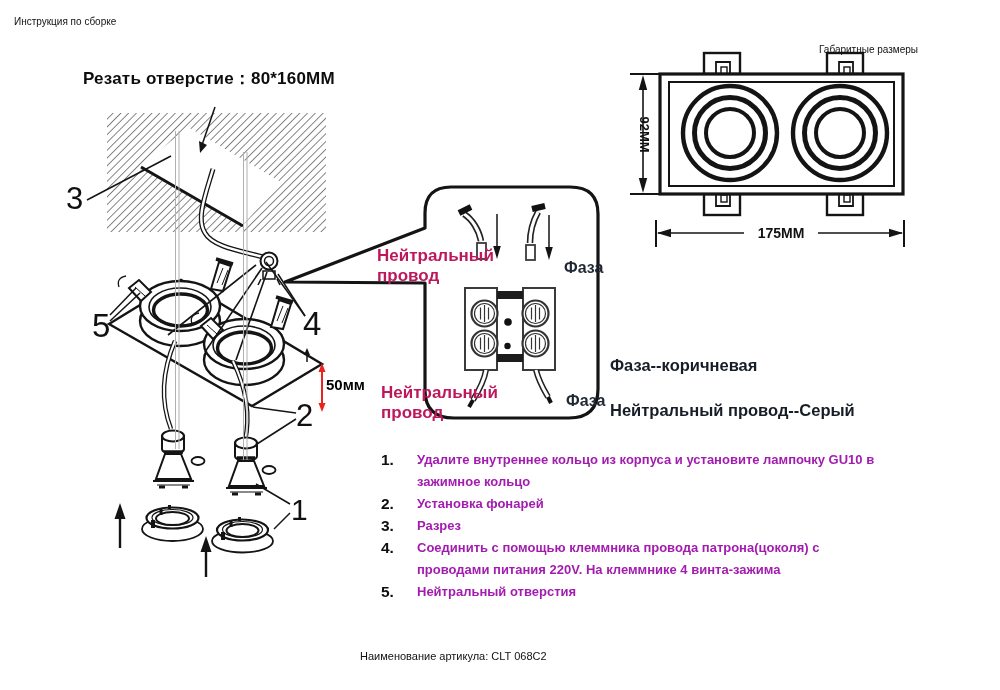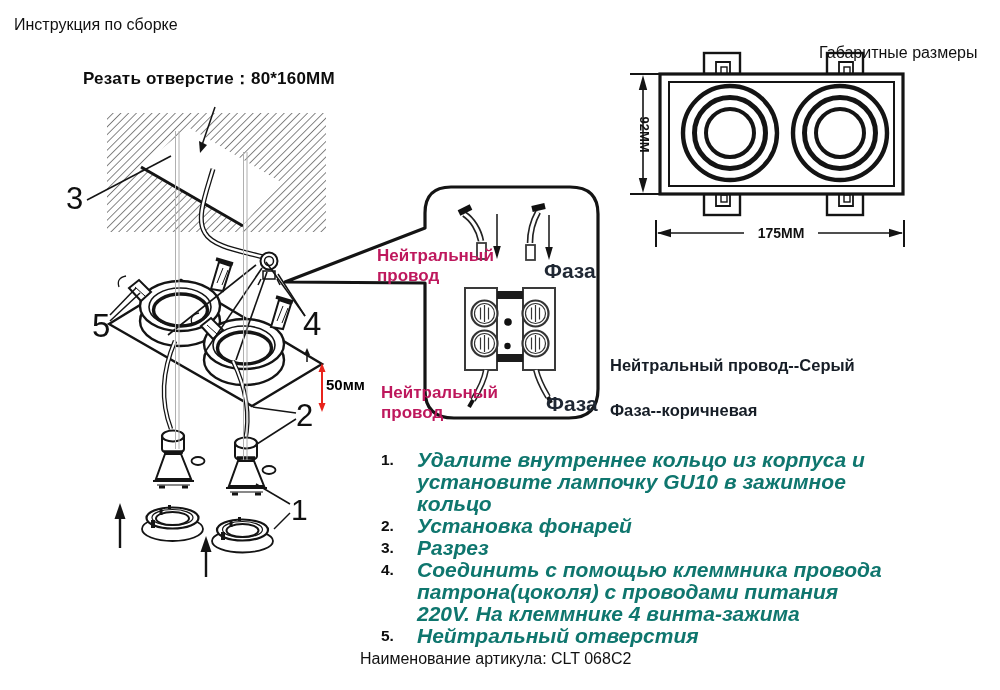--- a/index.html
+++ b/index.html
@@ -1,39 +1,39 @@
 <!DOCTYPE html>
 <html><head>
 <meta charset="utf-8">
 <style>
   html,body{margin:0;padding:0;background:#fff;}
   #page{position:relative;width:1000px;height:690px;background:#ffffff;overflow:hidden;
         font-family:"Liberation Sans", sans-serif;color:#151515;}
   #art{position:absolute;left:0;top:0;z-index:1;}
   .txt-abs{position:absolute;z-index:2;white-space:pre-line;}
-  .title{font-size:16px;color:#111;}
+  .title{font-size:10px;color:#111;}
   .cutlabel{font-size:17px;font-weight:600;color:#0d0d0d;letter-spacing:.2px;margin-left:7px;}
   .partnum{font-family:"Liberation Sans",sans-serif;color:#101010;line-height:1;}
   .p3{left:66px;top:183px;font-size:31px;}
   .p5{left:92px;top:309px;font-size:33px;}
   .p4{left:303px;top:307px;font-size:33px;}
   .p2{left:296px;top:400px;font-size:31px;}
   .p1{left:291px;top:495px;font-size:30px;}
   .dim50{left:326px;top:376px;font-size:15px;font-weight:600;color:#000000;}
   .co-label{font-size:17px;font-weight:700;color:#be185d;line-height:20px;width:112px;}
-  .co-phase{font-size:21px;font-weight:700;color:#1f2733;}
+  .co-phase{font-size:16px;font-weight:700;color:#1f2733;margin-left:20px;}
   .wirenote{left:610px;top:331px;font-size:16.5px;font-weight:700;color:#161d26;line-height:22.5px;}
   .vdim{left:612px;top:127px;width:64px;text-align:center;font-size:13px;font-weight:600;
         transform:rotate(90deg);transform-origin:50% 50%;color:#111;}
   .hdim{left:746px;top:225px;width:70px;text-align:center;font-size:14px;font-weight:600;color:#111;}
   ol.steps{position:absolute;left:381px;top:449px;z-index:2;margin:0;padding:0;list-style:none;}
   ol.steps li{display:flex;margin:0;padding:0;}
   ol.steps .num{width:36px;flex:0 0 36px;font-size:15.5px;font-weight:700;line-height:22px;color:#0e0e0e;}
-  ol.steps .stxt{width:468px;font-size:21px;font-weight:700;line-height:22px;color:#0f766e;font-style:italic;}
-  .footer{left:360px;top:650px;font-size:16px;color:#111;}
+  ol.steps .stxt{width:468px;font-size:13px;font-weight:700;line-height:22px;color:#a21caf;}
+  .footer{left:360px;top:650px;font-size:11px;color:#111;}
 </style>
 </head>
 <body>
 
 <div id="page">
 
   <svg id="art" width="1000" height="690" viewBox="0 0 1000 690">
     <defs>
       <pattern id="hatch" patternUnits="userSpaceOnUse" width="5.5" height="5.5" patternTransform="rotate(45)">
         <line x1="0" y1="0" x2="0" y2="5.5" stroke="#222" stroke-width="1.1"></line>
@@ -278,22 +278,22 @@
   <div class="txt-abs partnum p2">2</div>
   <div class="txt-abs partnum p1">1</div>
   <div class="txt-abs dim50">50мм</div>
 
   <div class="txt-abs co-label" style="left:377px;top:246px;">Нейтральный провод</div>
   <div class="txt-abs co-phase" style="left:544px;top:259px;">Фаза</div>
   <div class="txt-abs co-label" style="left:381px;top:383px;">Нейтральный провод</div>
   <div class="txt-abs co-phase" style="left:546px;top:392px;">Фаза</div>
 
   <div class="txt-abs wirenote">
+    <div>Фаза--коричневая</div>
     <div>Нейтральный провод--Серый</div>
-    <div>Фаза--коричневая</div>
   </div>
 
   <div class="txt-abs vdim">92MM</div>
   <div class="txt-abs hdim">175MM</div>
 
   <ol class="steps">
     <li>
       <span class="num">1.</span>
       <span class="stxt">Удалите внутреннее кольцо из корпуса и установите лампочку GU10 в зажимное кольцо</span>
     </li>

